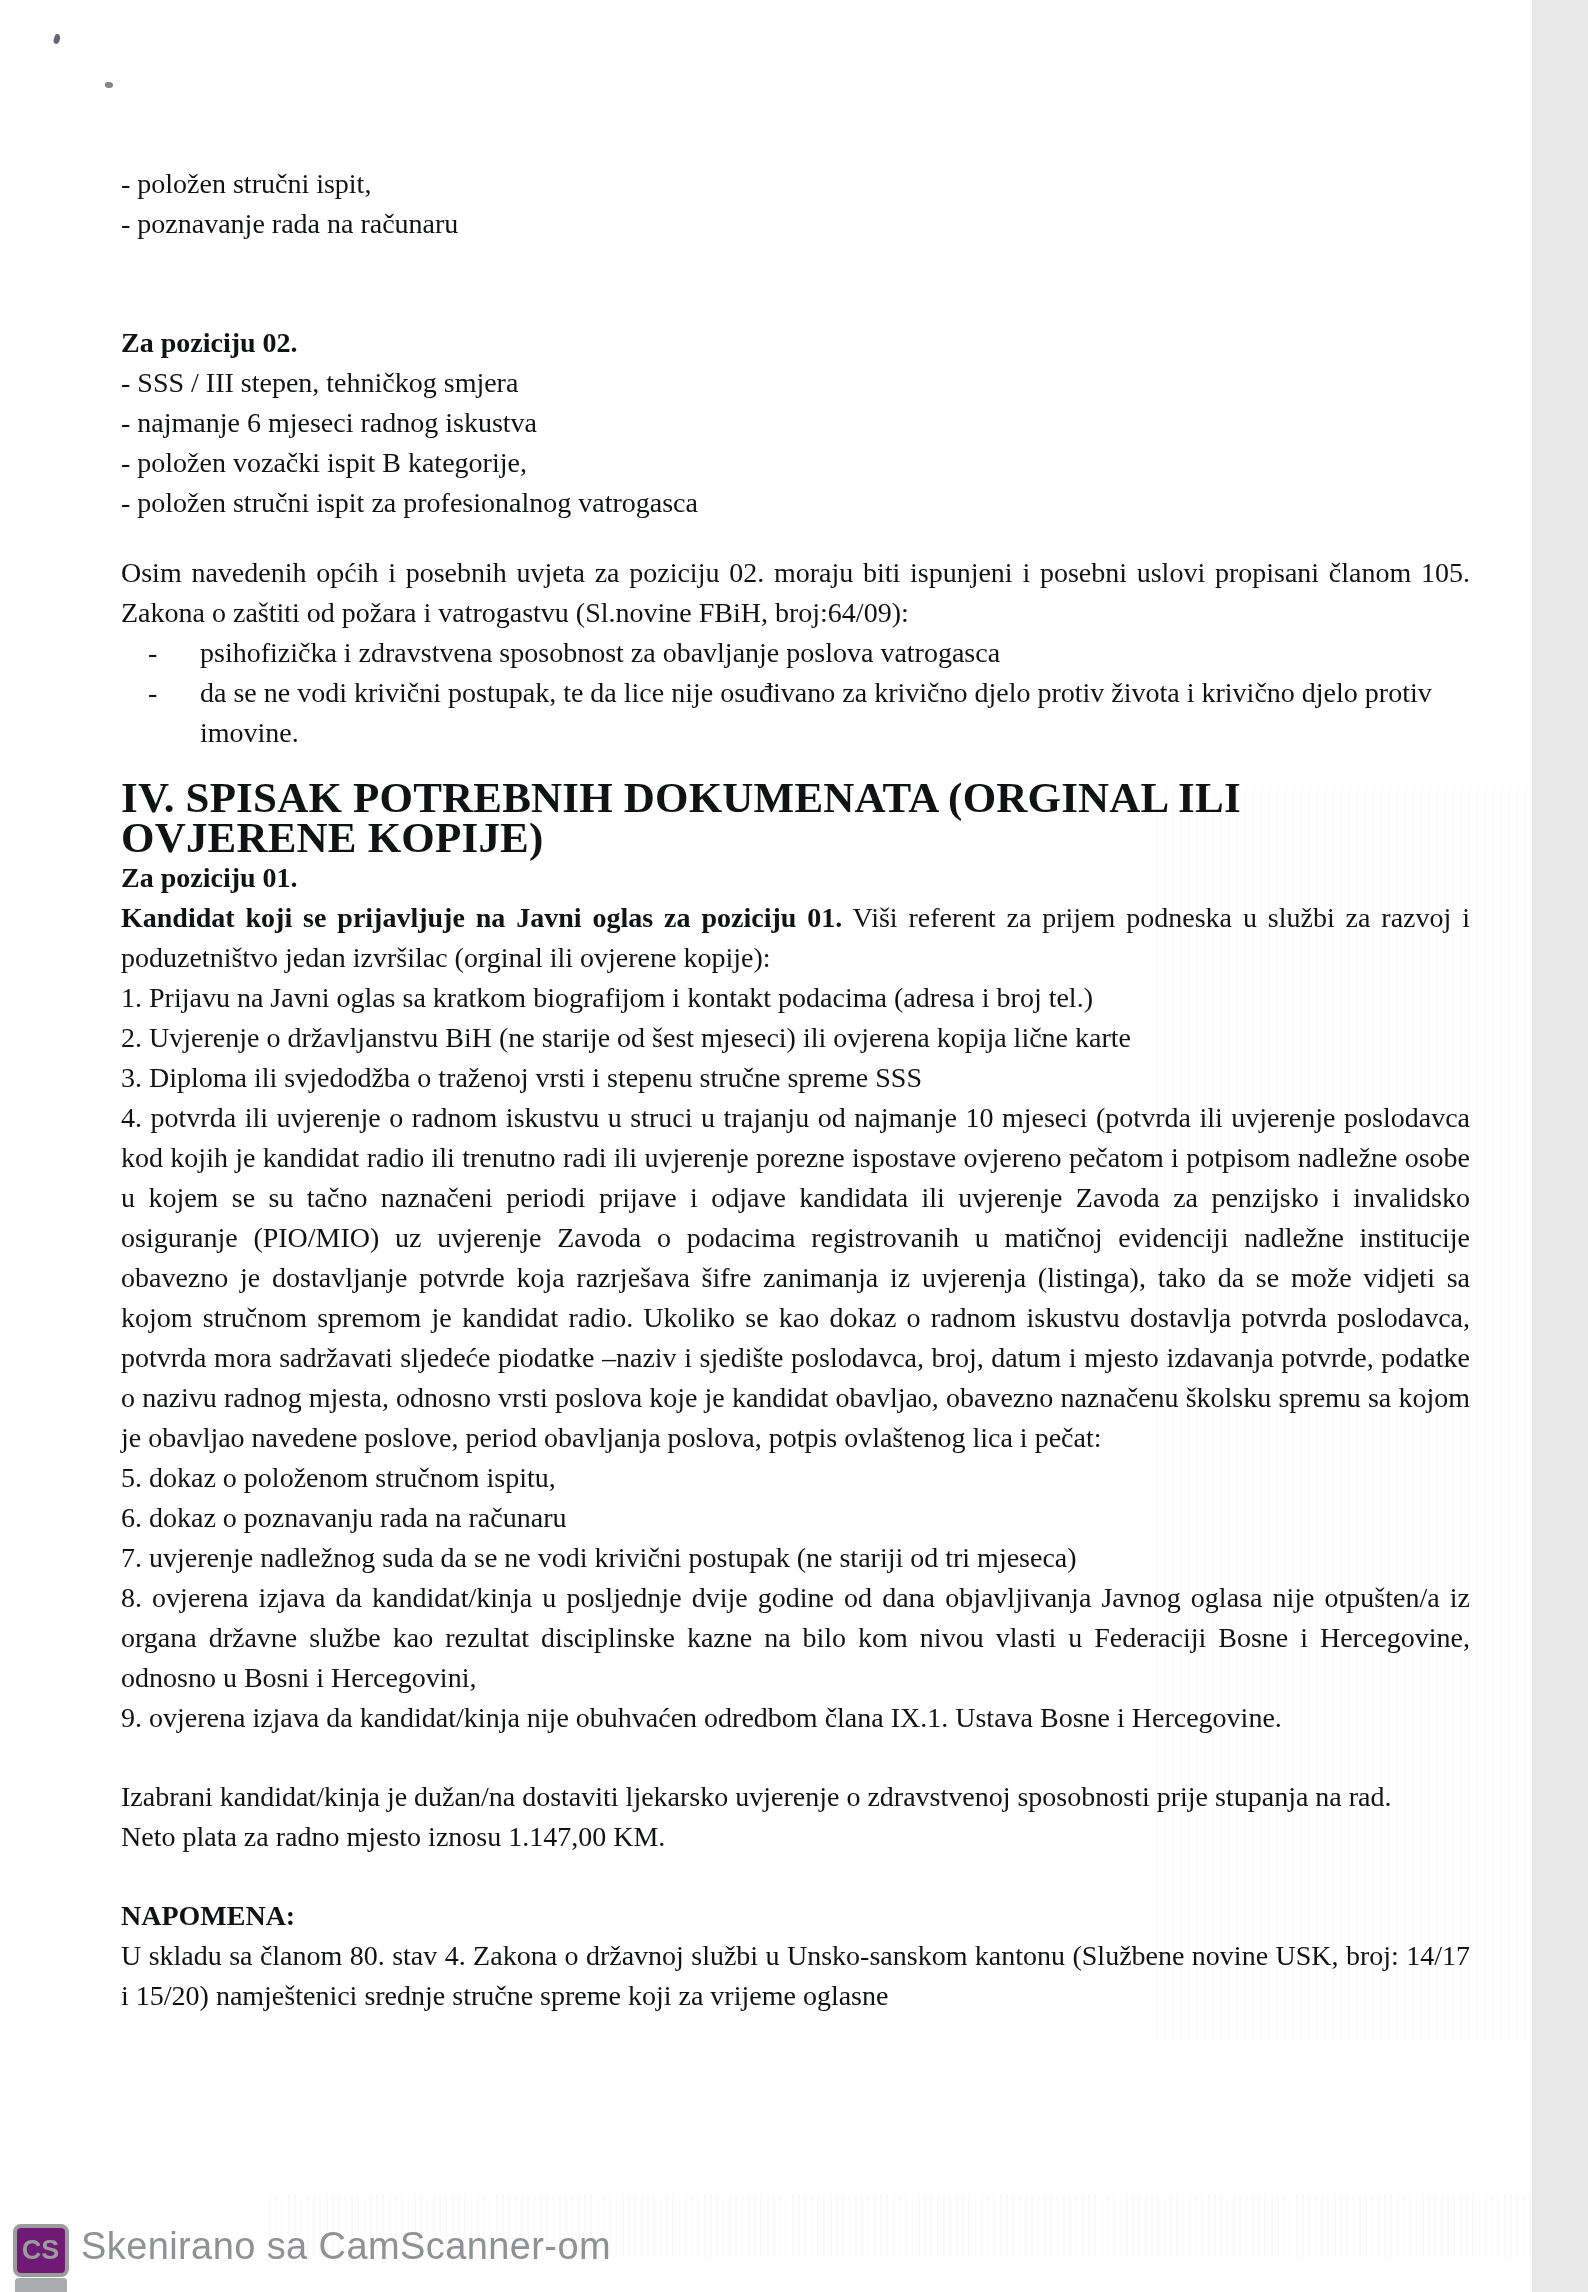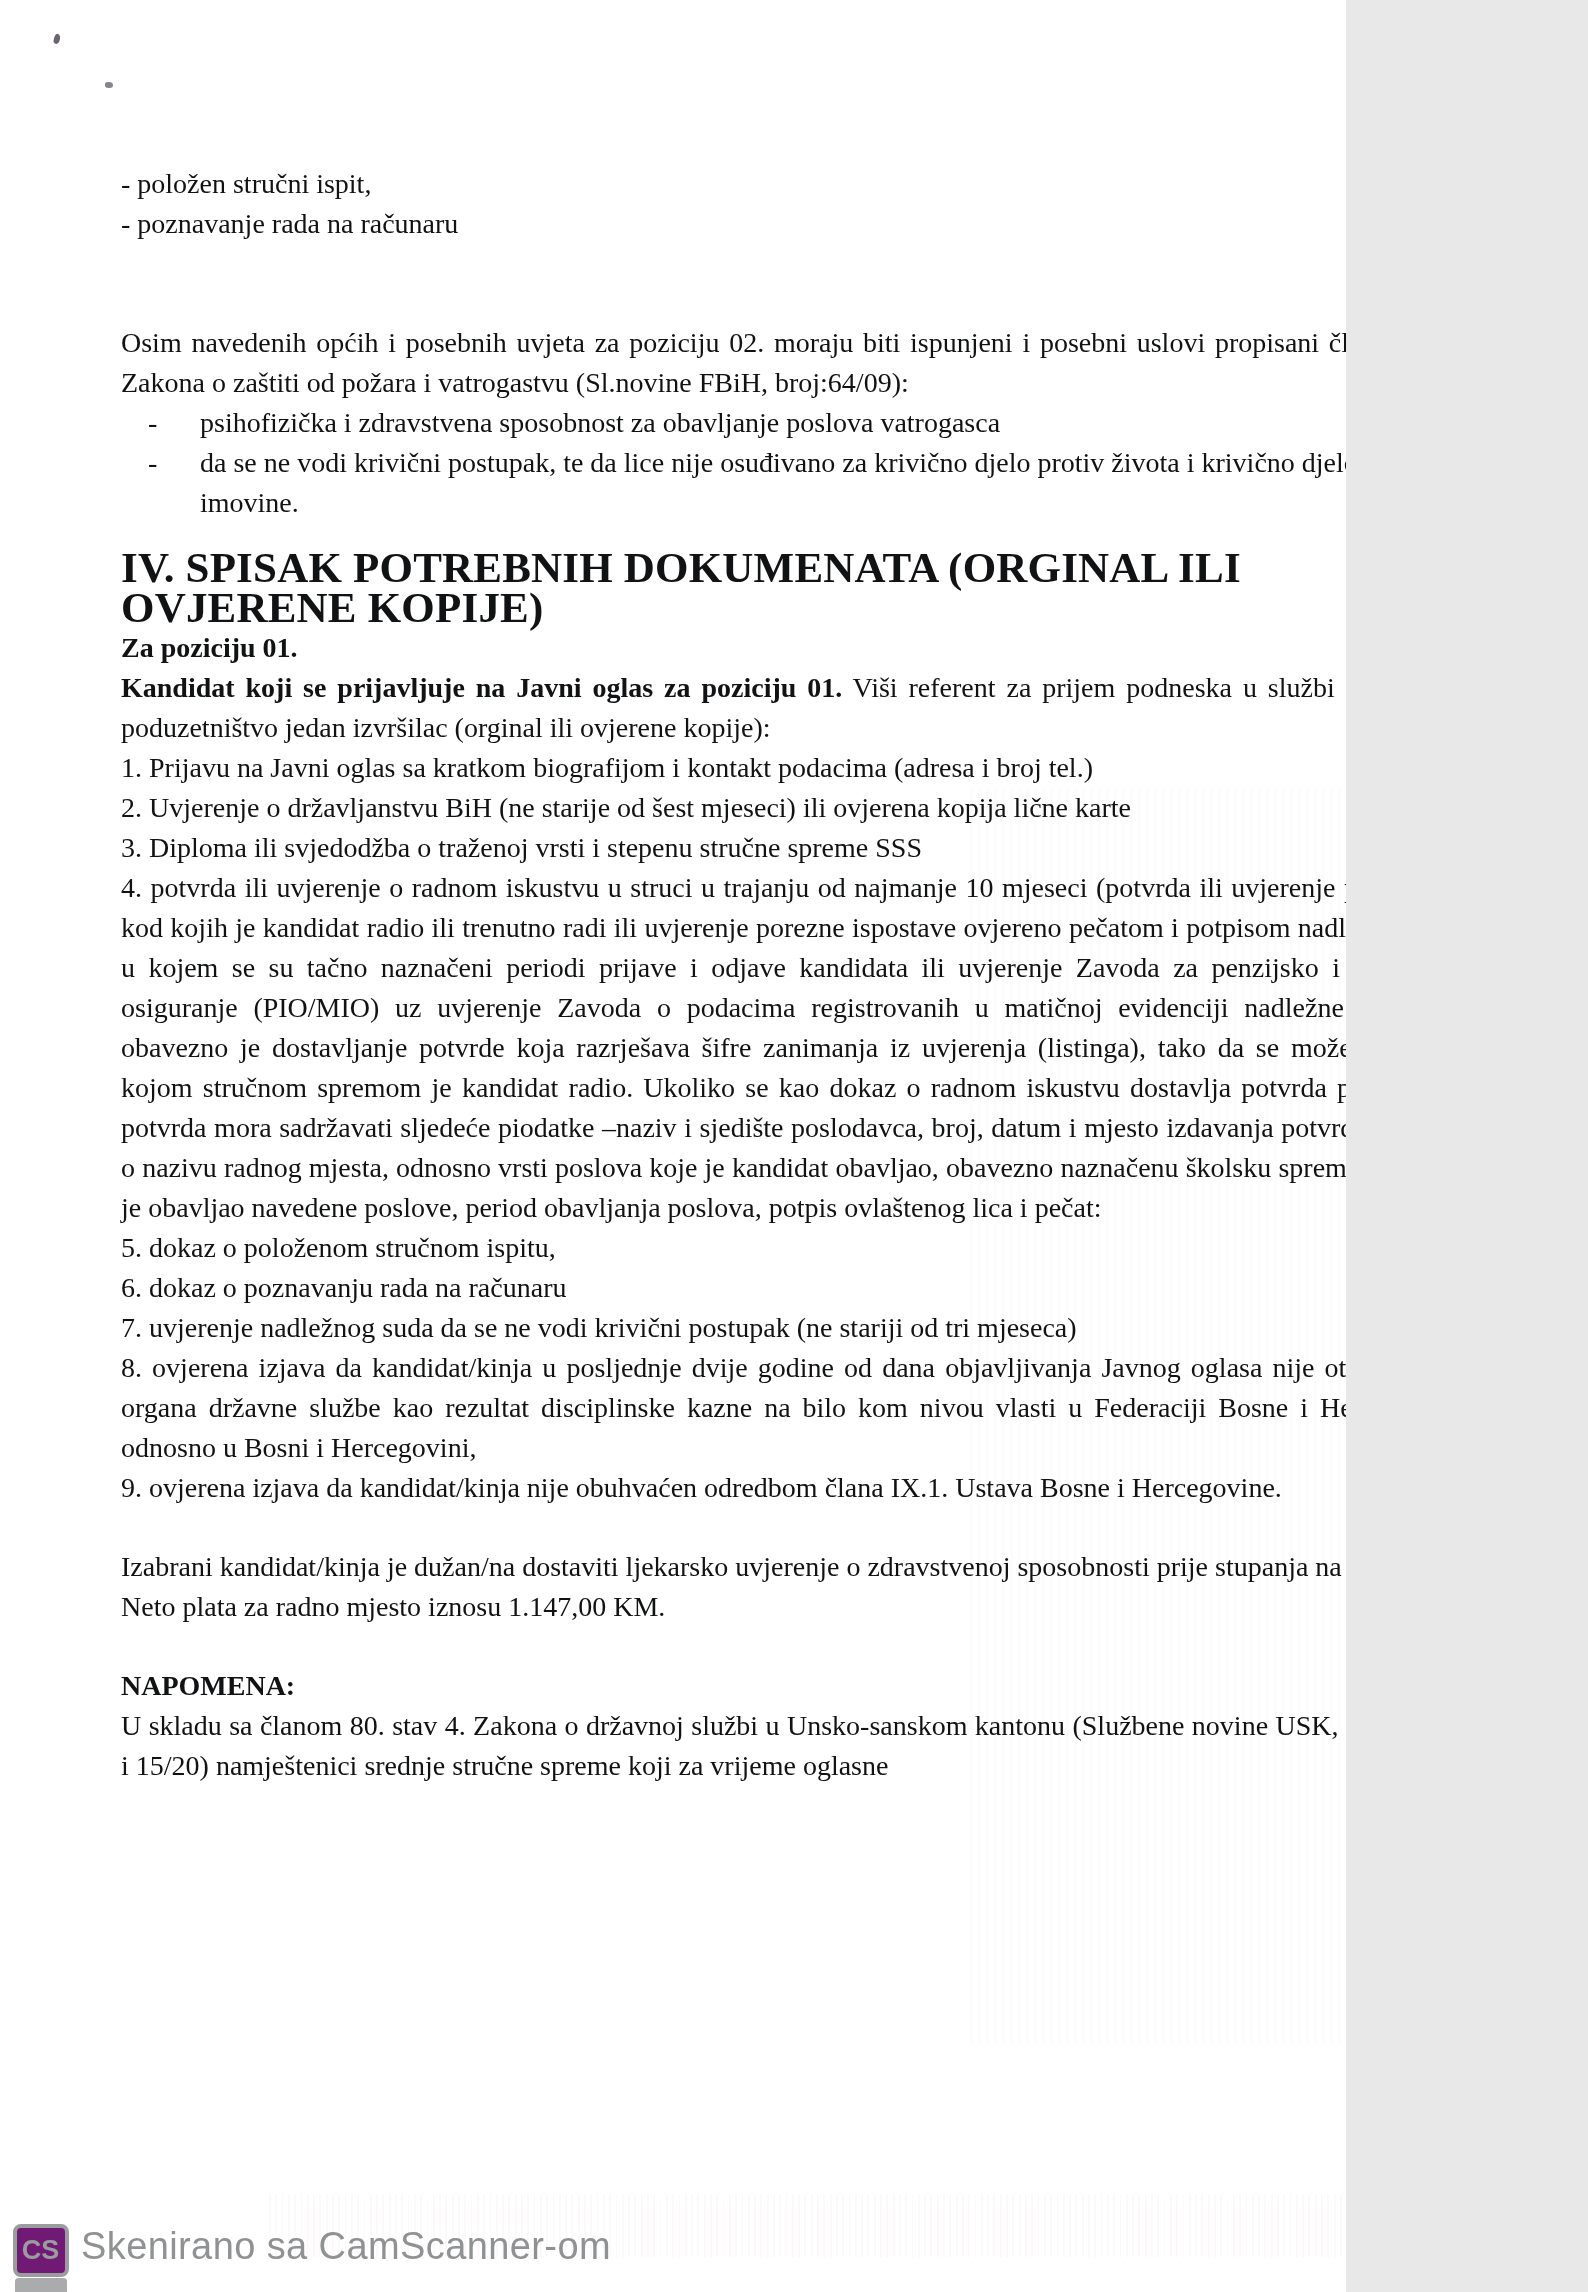--- a/index.html
+++ b/index.html
@@ -1,18 +1,18 @@
 <!DOCTYPE html>
 <html style="font-size:14.3px"><head>
 <meta charset="utf-8">
 <style>
   html,body{margin:0;padding:0;background:#e8e8e8;}
   .page{
     position:relative;
-    width:1346px;height:2293px;
+    width:1532px;height:2293px;
     background:#ffffff;
     overflow:hidden;
     font-family:"Liberation Serif","DejaVu Serif",serif;
     color:#111213;
   }
   
   .noise-right{
     position:absolute;top:788px;right:0;width:376px;height:1254px;
     background:repeating-linear-gradient(90deg,rgba(214,186,204,.10) 0 2.7px,rgba(255,255,255,0) 2.7px 8px);
     opacity:.5;pointer-events:none;
@@ -78,20 +78,27 @@
   <div class="speck s1"></div>
   <div class="speck s2"></div>
 
   <div class="content">
 
     <div class="blk-intro">
       <p>- položen stručni ispit,</p>
       <p>- poznavanje rada na računaru</p>
     </div>
 
+    <div class="blk-pos02">
+      <p class="bold">Za poziciju 02.</p>
+      <p>- SSS / III stepen, tehničkog smjera</p>
+      <p>- najmanje 6 mjeseci radnog iskustva</p>
+      <p>- položen vozački ispit B kategorije,</p>
+      <p>- položen stručni ispit za profesionalnog vatrogasca</p>
+    </div>
 
     <div class="blk-osim">
       <p class="just">Osim navedenih općih i posebnih uvjeta za poziciju 02. moraju biti ispunjeni i posebni uslovi propisani članom 105. Zakona o zaštiti od požara i vatrogastvu (Sl.novine FBiH, broj:64/09):</p>
       <div class="bullet">
         <span class="dash">-</span>
         <p>psihofizička i zdravstvena sposobnost za obavljanje poslova vatrogasca</p>
       </div>
       <div class="bullet">
         <span class="dash">-</span>
         <p>da se ne vodi krivični postupak, te da lice nije osuđivano za krivično djelo protiv života i krivično djelo protiv imovine.</p>

